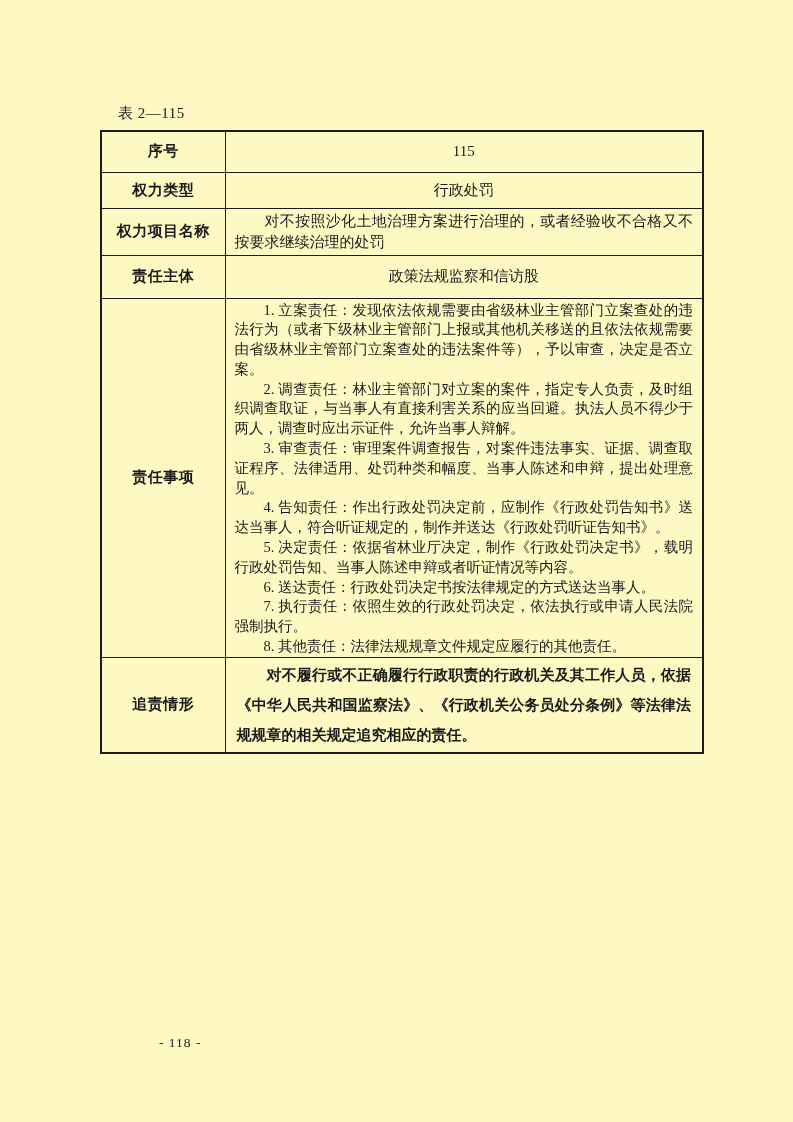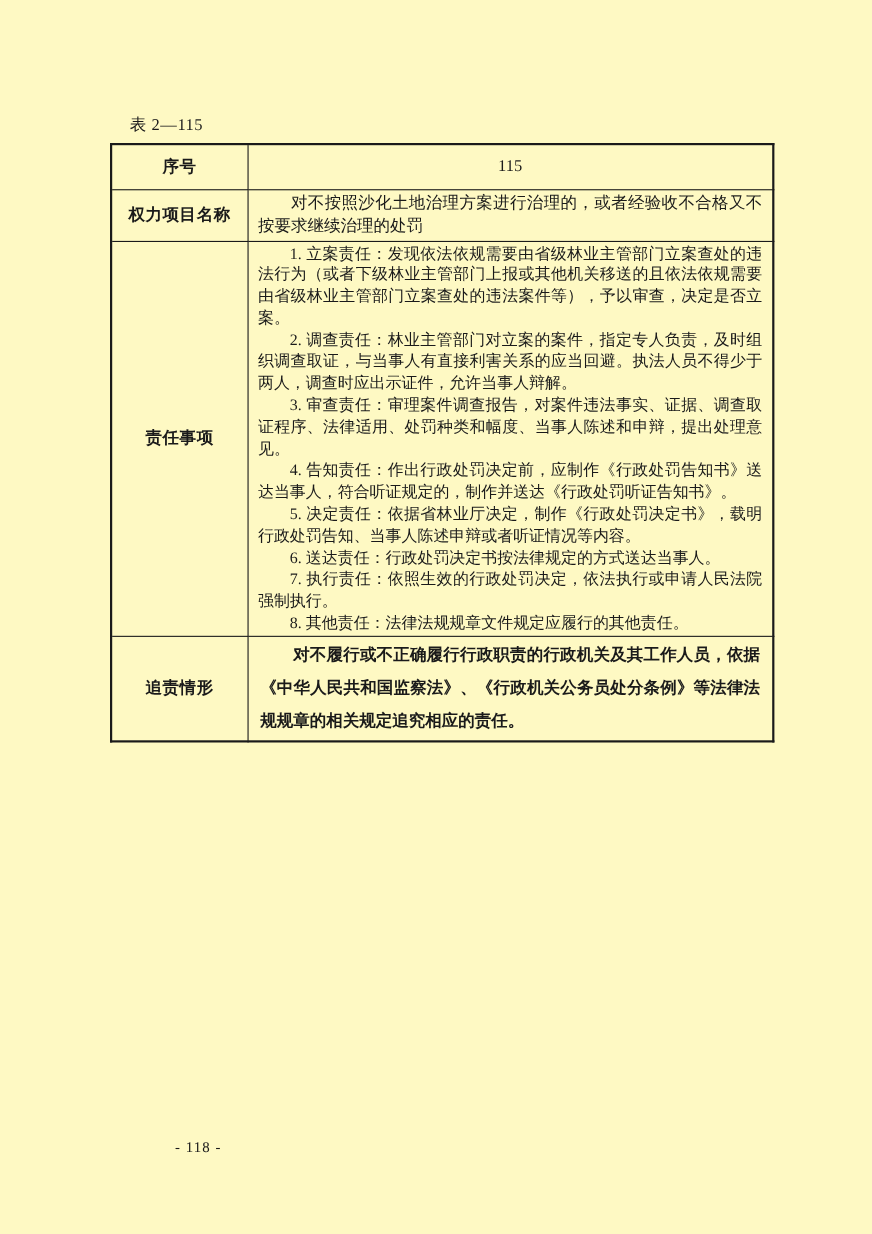--- a/index.html
+++ b/index.html
@@ -96,26 +96,34 @@
 
   <div class="table-caption">表 2—115</div>
 
   <table class="power-table">
     <tbody>
       <tr class="row-xh">
         <td class="label-cell">序号</td>
         <td class="value-cell v-center num">115</td>
       </tr>
 
+      <tr class="row-lx">
+        <td class="label-cell">权力类型</td>
+        <td class="value-cell v-center">行政处罚</td>
+      </tr>
 
       <tr class="row-mc">
         <td class="label-cell">权力项目名称</td>
         <td class="value-cell v-indent">对不按照沙化土地治理方案进行治理的，或者经验收不合格又不按要求继续治理的处罚</td>
       </tr>
 
+      <tr class="row-zt">
+        <td class="label-cell">责任主体</td>
+        <td class="value-cell v-center">政策法规监察和信访股</td>
+      </tr>
 
       <tr class="row-sx">
         <td class="label-cell">责任事项</td>
         <td class="value-cell duty-cell">
           <p>1. 立案责任：发现依法依规需要由省级林业主管部门立案查处的违法行为（或者下级林业主管部门上报或其他机关移送的且依法依规需要由省级林业主管部门立案查处的违法案件等），予以审查，决定是否立案。</p>
           <p>2. 调查责任：林业主管部门对立案的案件，指定专人负责，及时组织调查取证，与当事人有直接利害关系的应当回避。执法人员不得少于两人，调查时应出示证件，允许当事人辩解。</p>
           <p>3. 审查责任：审理案件调查报告，对案件违法事实、证据、调查取证程序、法律适用、处罚种类和幅度、当事人陈述和申辩，提出处理意见。</p>
           <p>4. 告知责任：作出行政处罚决定前，应制作《行政处罚告知书》送达当事人，符合听证规定的，制作并送达《行政处罚听证告知书》。</p>
           <p>5. 决定责任：依据省林业厅决定，制作《行政处罚决定书》，载明行政处罚告知、当事人陈述申辩或者听证情况等内容。</p>
           <p>6. 送达责任：行政处罚决定书按法律规定的方式送达当事人。</p>

